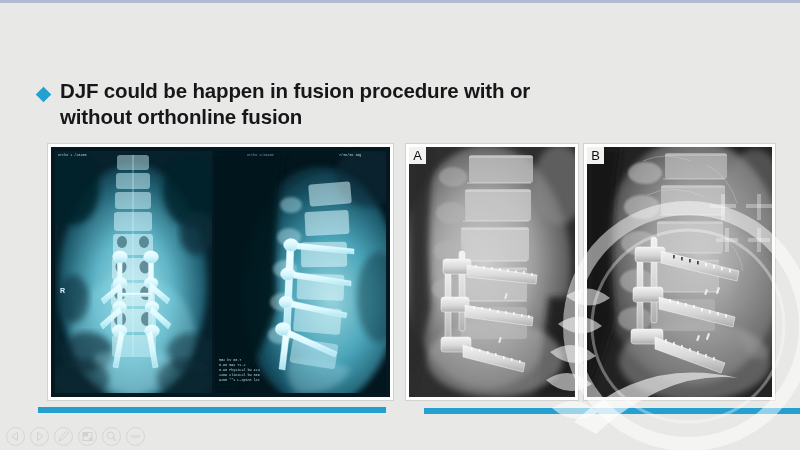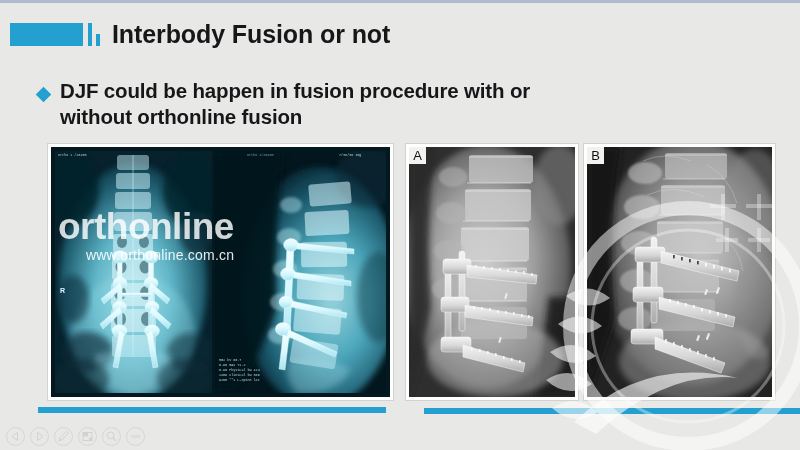--- a/index.html
+++ b/index.html
@@ -169,26 +169,20 @@
   }
   .tb-btn svg { position: absolute; left: 0; top: 0; }
 </style>
 </head>
 <body>
 
 <div id="slide">
 
   <div class="top-rule"></div>
 
-  <div class="title-row">
-    <div class="deco-block"></div>
-    <div class="deco-bar-a"></div>
-    <div class="deco-bar-b"></div>
-    <div class="slide-title">Interbody Fusion or not</div>
-  </div>
 
   <div class="bullet-row">
     <div class="bullet-diamond"></div>
     <div class="bullet-text">DJF could be happen in fusion procedure with or without orthonline fusion</div>
   </div>
 
   <div class="frame" id="frame-left">
     <div class="inner">
       <svg class="xray" viewBox="0 0 339 250" preserveAspectRatio="none">
         <defs>
@@ -628,22 +622,20 @@
       <rect x="206" y="28" width="26" height="4"></rect>
       <rect x="217" y="18" width="4" height="26"></rect>
       <rect x="176" y="62" width="22" height="4"></rect>
       <rect x="185" y="52" width="4" height="24"></rect>
       <rect x="208" y="62" width="22" height="4"></rect>
       <rect x="217" y="52" width="4" height="24"></rect>
     </g>
 
     <path d="M34 246 q70 -66 164 -44 q-72 -8 -142 56 Z" fill="#ffffff" fill-opacity="0.6"></path>
   </svg>
-  <div class="wm-text">orthonline</div>
-  <div class="wm-url">www.orthonline.com.cn</div>
 
   <div class="toolbar">
 
     <div class="tb-btn">
       <svg width="17" height="17" viewBox="0 0 17 17">
         <polygon points="10.5,4.5 10.5,12.5 5,8.5" fill="none" stroke="#d2d2d0" stroke-width="1"></polygon>
       </svg>
     </div>
 
     <div class="tb-btn">

